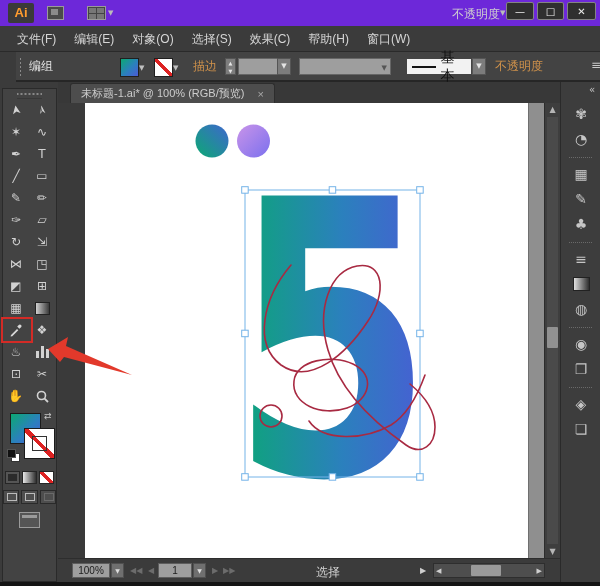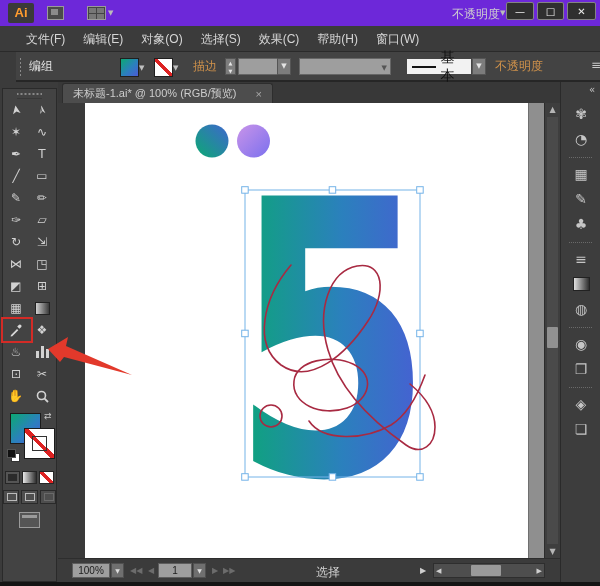--- a/index.html
+++ b/index.html
@@ -21,21 +21,21 @@
   .ws-label{position:absolute;left:452px;top:6px;font-size:12px;color:#cfcfcf;}
   .ws-label-arrow{position:absolute;left:500px;top:9px;font-size:7px;color:#bbb;}
   .winbtn{position:absolute;top:2px;height:18px;background:#2f2f2f;border:1px solid #838383;border-radius:2px;
           color:#ececec;font-size:10px;text-align:center;line-height:17px;box-sizing:border-box;}
   .btn-min{left:506px;width:28px;}
   .btn-max{left:537px;width:27px;}
   .btn-close{left:567px;width:29px;font-weight:bold;}
 
   
   .menubar{position:absolute;left:0;top:26px;width:600px;height:26px;background:#3b3b3b;border-bottom:1px solid #2a2a2a;
-           display:flex;align-items:center;padding-left:17px;box-sizing:border-box;}
+           display:flex;align-items:center;padding-left:8px;box-sizing:border-box;}
   .menu-item{font-size:12px;color:#d6d6d6;padding:0 9px;line-height:26px;white-space:nowrap;}
 
   
   .controlbar{position:absolute;left:16px;top:52px;width:600px;height:30px;background:#434343;border-bottom:2px solid #262626;box-sizing:border-box;}
   .grip-v{position:absolute;left:3px;top:5px;width:3px;height:20px;
           background-image:radial-gradient(circle,#8a8a8a 35%,transparent 40%);background-size:3px 4px;}
   .cb-label{position:absolute;top:0;font-size:12px;line-height:28px;color:#e2e2e2;}
   .cb-link{color:#d0924b;}
   .fill-chip{position:absolute;left:104px;top:6px;width:17px;height:17px;border:1px solid #1f1f1f;
              background:linear-gradient(135deg,#0ca973 0%,#2b80bd 55%,#4b5bd6 100%);}
@@ -48,22 +48,22 @@
   .dd-btn{position:absolute;top:6px;width:14px;height:17px;background:#7c7c7c;border:1px solid #555;
           color:#e3e3e3;font-size:7px;text-align:center;line-height:15px;box-sizing:border-box;}
   .brush-box{position:absolute;left:390px;top:6px;width:66px;height:17px;background:#f2f2f2;border:1px solid #444;
              display:flex;align-items:center;gap:5px;padding:0 5px;box-sizing:border-box;}
   .brush-line{width:26px;height:2px;background:#141414;}
   .brush-box span{font-size:14px;color:#111;}
   .panel-opts{position:absolute;left:575px;top:6px;font-size:12px;color:#c9c9c9;}
 
   
   .tabstrip{position:absolute;left:58px;top:82px;width:502px;height:21px;background:#383838;}
-  .doctab{position:absolute;left:4px;top:1px;height:20px;background:#4d4d4d;border:1px solid #2d2d2d;border-bottom:none;
-          border-radius:3px 3px 0 0;display:flex;align-items:center;gap:19px;padding:0 10px;box-sizing:border-box;}
+  .doctab{position:absolute;left:12px;top:1px;height:20px;background:#4d4d4d;border:1px solid #2d2d2d;border-bottom:none;
+          border-radius:3px 3px 0 0;display:flex;align-items:center;gap:13px;padding:0 10px;box-sizing:border-box;}
   .doctab .t{font-size:11px;color:#cdcdcd;white-space:nowrap;}
   .doctab .x{font-size:11px;color:#a8a8a8;}
 
   
   .canvas-wrap{position:absolute;left:58px;top:103px;width:502px;height:455px;background:#3a3a3a;}
   .artboard{position:absolute;left:27px;top:0;width:443px;height:455px;background:#ffffff;}
   .pasteboard{position:absolute;left:470px;top:0;width:16px;height:455px;background:#8f8f8f;border-left:1px solid #6f6f6f;box-sizing:border-box;}
   .vscroll{position:absolute;left:486px;top:0;width:16px;height:455px;background:#3e3e3e;border-left:1px solid #2c2c2c;box-sizing:border-box;}
   .vscroll .track{position:absolute;left:2px;top:14px;bottom:14px;width:11px;background:#4a4a4a;}
   .vs-arrow{position:absolute;left:0;width:15px;font-size:8px;color:#b5b5b5;text-align:center;}

